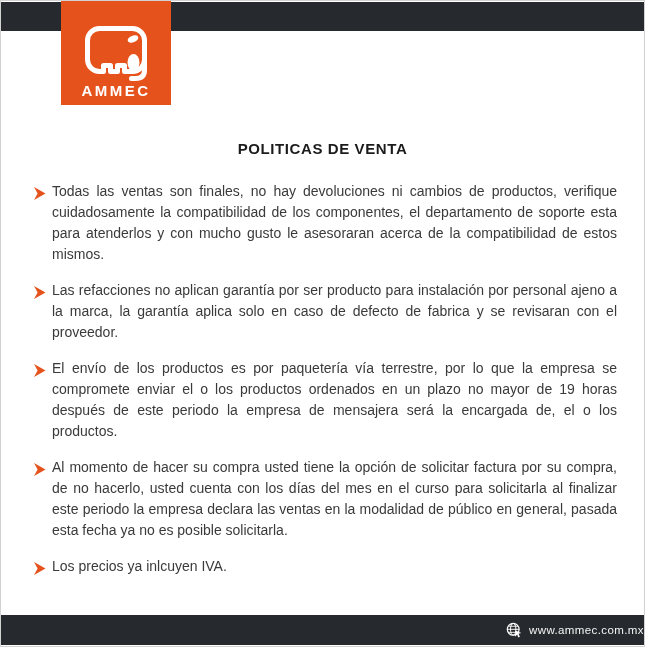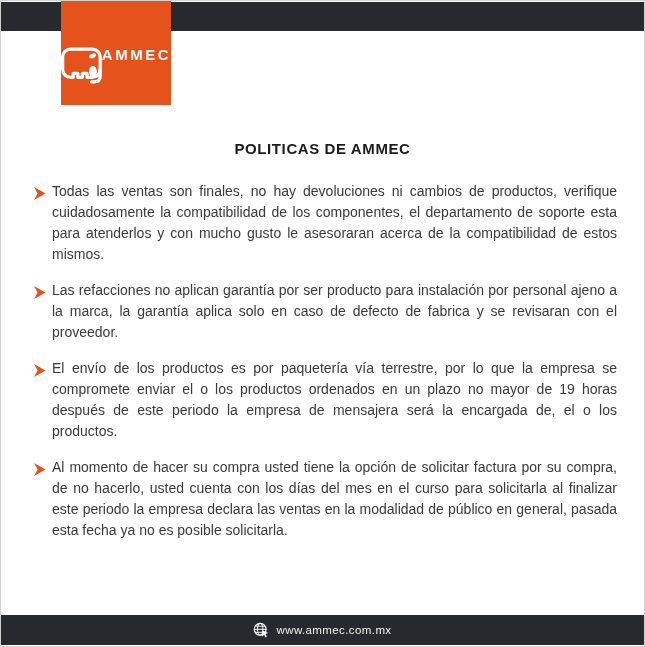--- a/index.html
+++ b/index.html
@@ -18,21 +18,21 @@
     top: 1px; left: 0; right: 0;
     height: 29px;
     background: #26292d;
   }
   .logo-box {
     position: absolute;
     left: 60px; top: 0;
     width: 110px; height: 104px;
     background: #e5521c;
     display: flex;
-    flex-direction: row;
+    flex-direction: column;
     align-items: center;
     z-index: 2;
   }
   .logo-box .elephant { margin-top: 25px; }
   .logo-brand {
     margin-top: 2px;
     color: #ffffff;
     font-weight: bold;
     font-size: 15px;
     letter-spacing: 2.5px;
@@ -67,21 +67,21 @@
     color: #3a3a3a;
     text-align: justify;
   }
   .footer-bar {
     position: absolute;
     left: 0; right: 0; bottom: 1px;
     height: 30px;
     background: #26292d;
     display: flex;
     align-items: center;
-    justify-content: center;
+    justify-content: flex-end;
     gap: 7px;
   }
   .footer-site {
     color: #f5f5f5;
     font-size: 11.5px;
     letter-spacing: 0.4px;
   }
 </style>
 </head>
 <body>
@@ -95,21 +95,21 @@
       <path d="M 14.5 2.5 H 47.5 A 12 12 0 0 1 59.5 14.5 V 33.5 A 12 12 0 0 1 47.5 45.5
                H 39.5 V 39.5 H 32.5 V 45.5 H 25.5 V 39.5 H 18.5 V 45.5 H 14.5
                A 12 12 0 0 1 2.5 33.5 V 14.5 A 12 12 0 0 1 14.5 2.5 Z" fill="none" stroke="#ffffff" stroke-width="5" stroke-linejoin="round"></path>
       <ellipse cx="48" cy="13" rx="5.6" ry="3.3" fill="#ffffff" transform="rotate(-22 48 13)"></ellipse>
       <ellipse cx="48.5" cy="36.5" rx="6" ry="8.5" fill="#ffffff"></ellipse>
       <path d="M 59.5 33 V 44 Q 59.5 52.5 50.5 52.5 H 46.5" fill="none" stroke="#ffffff" stroke-width="5" stroke-linecap="round"></path>
     </svg>
     <div class="logo-brand">AMMEC</div>
   </div>
 
-  <div class="doc-title">POLITICAS DE AMMEC</div>
+  <div class="doc-title">POLITICAS DE VENTA</div>
 
   <div class="policy-list">
 
     <div class="policy-item">
       <span class="bullet">
         <svg width="12" height="13" viewBox="0 0 12 13">
           <polygon points="0,0 11.5,6.5 0,13 3.6,6.5" fill="#e5521c"></polygon>
         </svg>
       </span>
       <div class="policy-text">Todas las ventas son finales, no hay devoluciones ni cambios de productos, verifique cuidadosamente la compatibilidad de los componentes, el departamento de soporte esta para atenderlos y con mucho gusto le asesoraran acerca de la compatibilidad de estos mismos.</div>
@@ -135,20 +135,28 @@
 
     <div class="policy-item">
       <span class="bullet">
         <svg width="12" height="13" viewBox="0 0 12 13">
           <polygon points="0,0 11.5,6.5 0,13 3.6,6.5" fill="#e5521c"></polygon>
         </svg>
       </span>
       <div class="policy-text">Al momento de hacer su compra usted tiene la opción de solicitar factura por su compra, de no hacerlo, usted cuenta con los días del mes en el curso para solicitarla al finalizar este periodo la empresa declara las ventas en la modalidad de público en general, pasada esta fecha ya no es posible solicitarla.</div>
     </div>
 
+    <div class="policy-item">
+      <span class="bullet">
+        <svg width="12" height="13" viewBox="0 0 12 13">
+          <polygon points="0,0 11.5,6.5 0,13 3.6,6.5" fill="#e5521c"></polygon>
+        </svg>
+      </span>
+      <div class="policy-text">Los precios ya inlcuyen IVA.</div>
+    </div>
 
   </div>
 
   <div class="footer-bar">
     <svg width="16" height="17" viewBox="0 0 20 21">
       <circle cx="9" cy="9" r="7.4" fill="none" stroke="#ffffff" stroke-width="1.5"></circle>
       <ellipse cx="9" cy="9" rx="3.4" ry="7.4" fill="none" stroke="#ffffff" stroke-width="1.2"></ellipse>
       <line x1="1.6" y1="9" x2="16.4" y2="9" stroke="#ffffff" stroke-width="1.2"></line>
       <line x1="3" y1="5.2" x2="15" y2="5.2" stroke="#ffffff" stroke-width="1.1"></line>
       <line x1="3" y1="12.8" x2="15" y2="12.8" stroke="#ffffff" stroke-width="1.1"></line>

